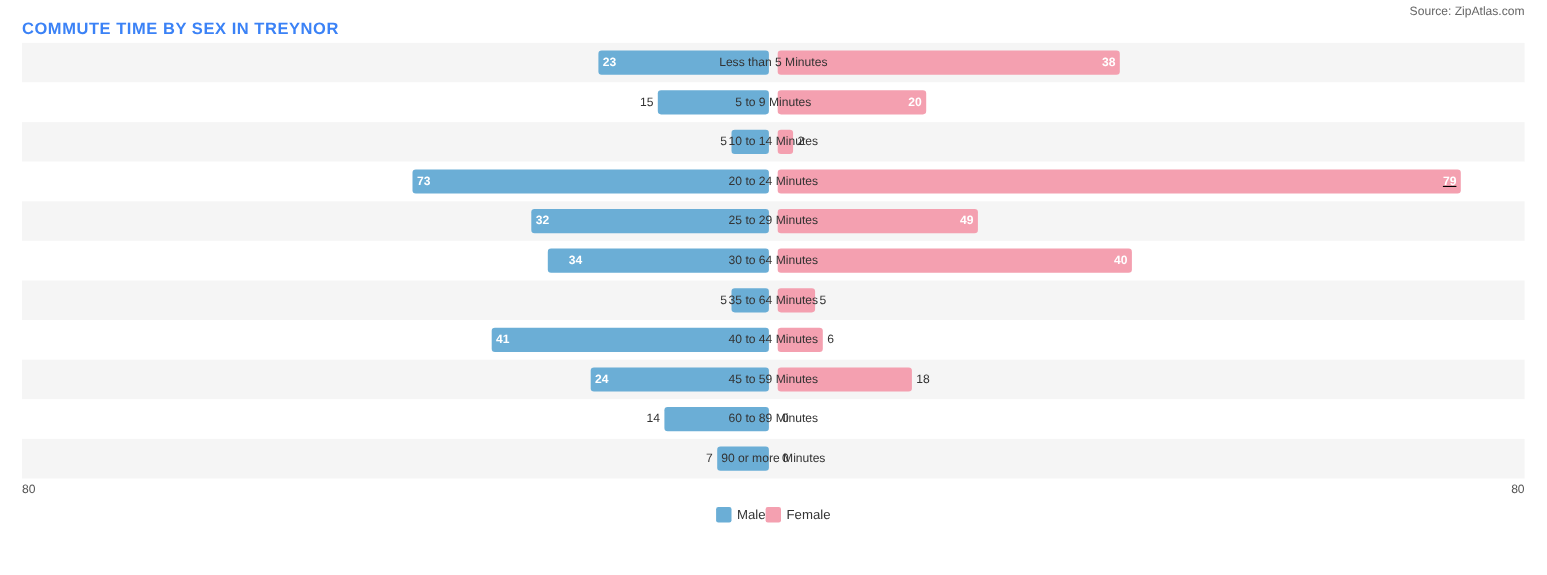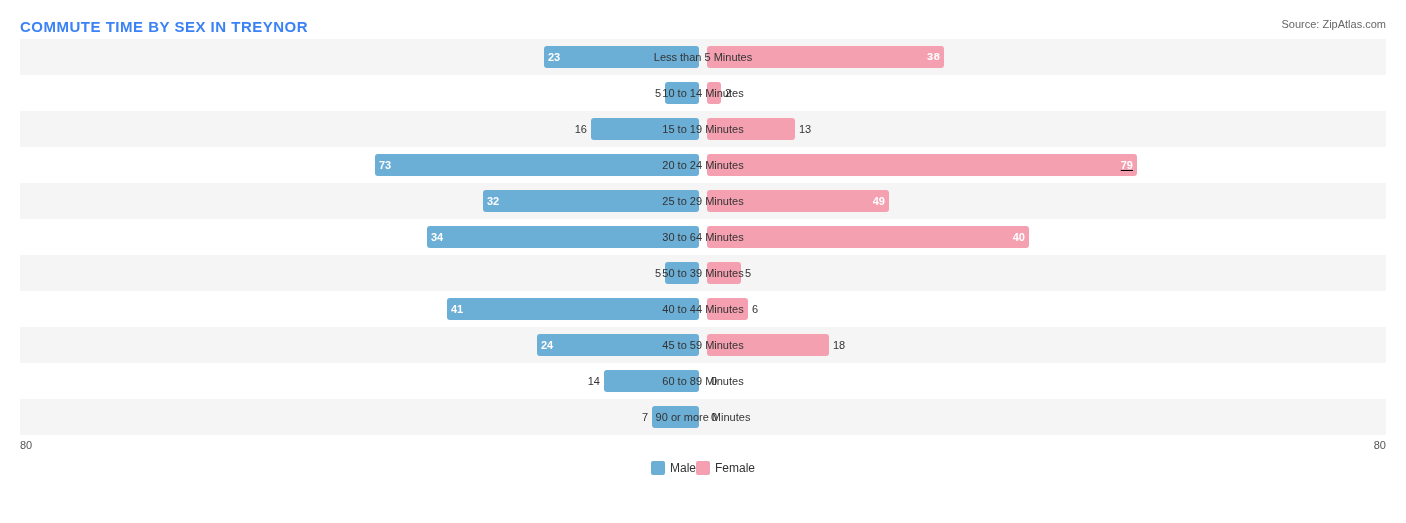--- a/index.html
+++ b/index.html
@@ -19,21 +19,21 @@
     .chart-title {
       font-size: 15px;
       font-weight: bold;
       text-transform: uppercase;
       letter-spacing: 0.5px;
       color: #3b82f6;
       margin-bottom: 4px;
     }
     .source-text {
       position: absolute;
-      top: 18px;
+      top: 5px;
       right: 20px;
       font-size: 11px;
       color: #666;
     }
     .bar-row {
       display: flex;
       align-items: center;
       height: 36px;
       position: relative;
     }
@@ -168,92 +168,93 @@
   <div class="rows-wrapper" id="chart-rows">
 
   <div class="bar-row">
         <div class="left-section">
           <div class="blue-bar" style="width:155px; justify-content: flex-start;">
             <span class="bar-value-inside-left">23</span>
           </div>
         </div>
         <span class="center-label">Less than 5 Minutes</span>
         <div class="right-section">
-          <div class="pink-bar" style="width:237px; justify-content: flex-end; font-family: Liberation Mono, monospace;">
+          <div class="pink-bar" style="width:311px; justify-content: flex-end;">
             <span class="bar-value-inside-right">38</span>
+          </div>
+        </div>
+      </div>
+      <div class="bar-row">
+        <div class="left-section">
+          <span class="bar-value-left">15</span>
+          <div class="blue-bar" style="width:101px;"></div>
+        </div>
+        <span class="center-label">5 to 9 Minutes</span>
+        <div class="right-section">
+          <div class="pink-bar" style="width:135px; justify-content: flex-end;">
+            <span class="bar-value-inside-right">20</span>
           </div>
         </div>
       </div>
       <div class="bar-row">
         <div class="left-section">
           <span class="bar-value-left">5</span>
           <div class="blue-bar" style="width:34px;"></div>
         </div>
         <span class="center-label">10 to 14 Minutes</span>
         <div class="right-section">
           <div class="pink-bar" style="width:14px;"></div>
           <span class="bar-value-right">2</span>
         </div>
       </div>
       <div class="bar-row">
         <div class="left-section">
-          <span class="bar-value-left">16</span>
-          <div class="blue-bar" style="width:108px;"></div>
-        </div>
-        <span class="center-label">15 to 19 Minutes</span>
-        <div class="right-section">
-          <div class="pink-bar" style="width:88px;"></div>
-          <span class="bar-value-right">13</span>
-        </div>
-      </div>
-      <div class="bar-row">
-        <div class="left-section">
           <div class="blue-bar" style="width:324px; justify-content: flex-start;">
             <span class="bar-value-inside-left">73</span>
           </div>
         </div>
         <span class="center-label">20 to 24 Minutes</span>
         <div class="right-section">
-          <div class="pink-bar" style="width:430px; justify-content: flex-end; text-decoration: underline;">
+          <div class="pink-bar" style="width:621px; justify-content: flex-end; text-decoration: underline;">
             <span class="bar-value-inside-right">79</span>
           </div>
         </div>
       </div>
       <div class="bar-row">
         <div class="left-section">
           <div class="blue-bar" style="width:216px; justify-content: flex-start;">
             <span class="bar-value-inside-left">32</span>
           </div>
         </div>
         <span class="center-label">25 to 29 Minutes</span>
         <div class="right-section">
           <div class="pink-bar" style="width:182px; justify-content: flex-end;">
             <span class="bar-value-inside-right">49</span>
           </div>
         </div>
       </div>
       <div class="bar-row">
         <div class="left-section">
-          <div class="blue-bar" style="width:272px; justify-content: flex-start;">
+          <div class="blue-bar" style="width:201px; justify-content: flex-start; padding-left: 15px;">
             <span class="bar-value-inside-left">34</span>
           </div>
         </div>
         <span class="center-label">30 to 64 Minutes</span>
         <div class="right-section">
           <div class="pink-bar" style="width:322px; justify-content: flex-end;">
             <span class="bar-value-inside-right">40</span>
           </div>
         </div>
       </div>
       <div class="bar-row">
         <div class="left-section">
           <span class="bar-value-left">5</span>
           <div class="blue-bar" style="width:34px;"></div>
         </div>
-        <span class="center-label">50 to 39 Minutes</span>
+        <span class="center-label">35 to 64 Minutes</span>
         <div class="right-section">
           <div class="pink-bar" style="width:34px;"></div>
           <span class="bar-value-right">5</span>
         </div>
       </div>
       <div class="bar-row">
         <div class="left-section">
           <div class="blue-bar" style="width:252px; justify-content: flex-start;">
             <span class="bar-value-inside-left">41</span>
           </div>

